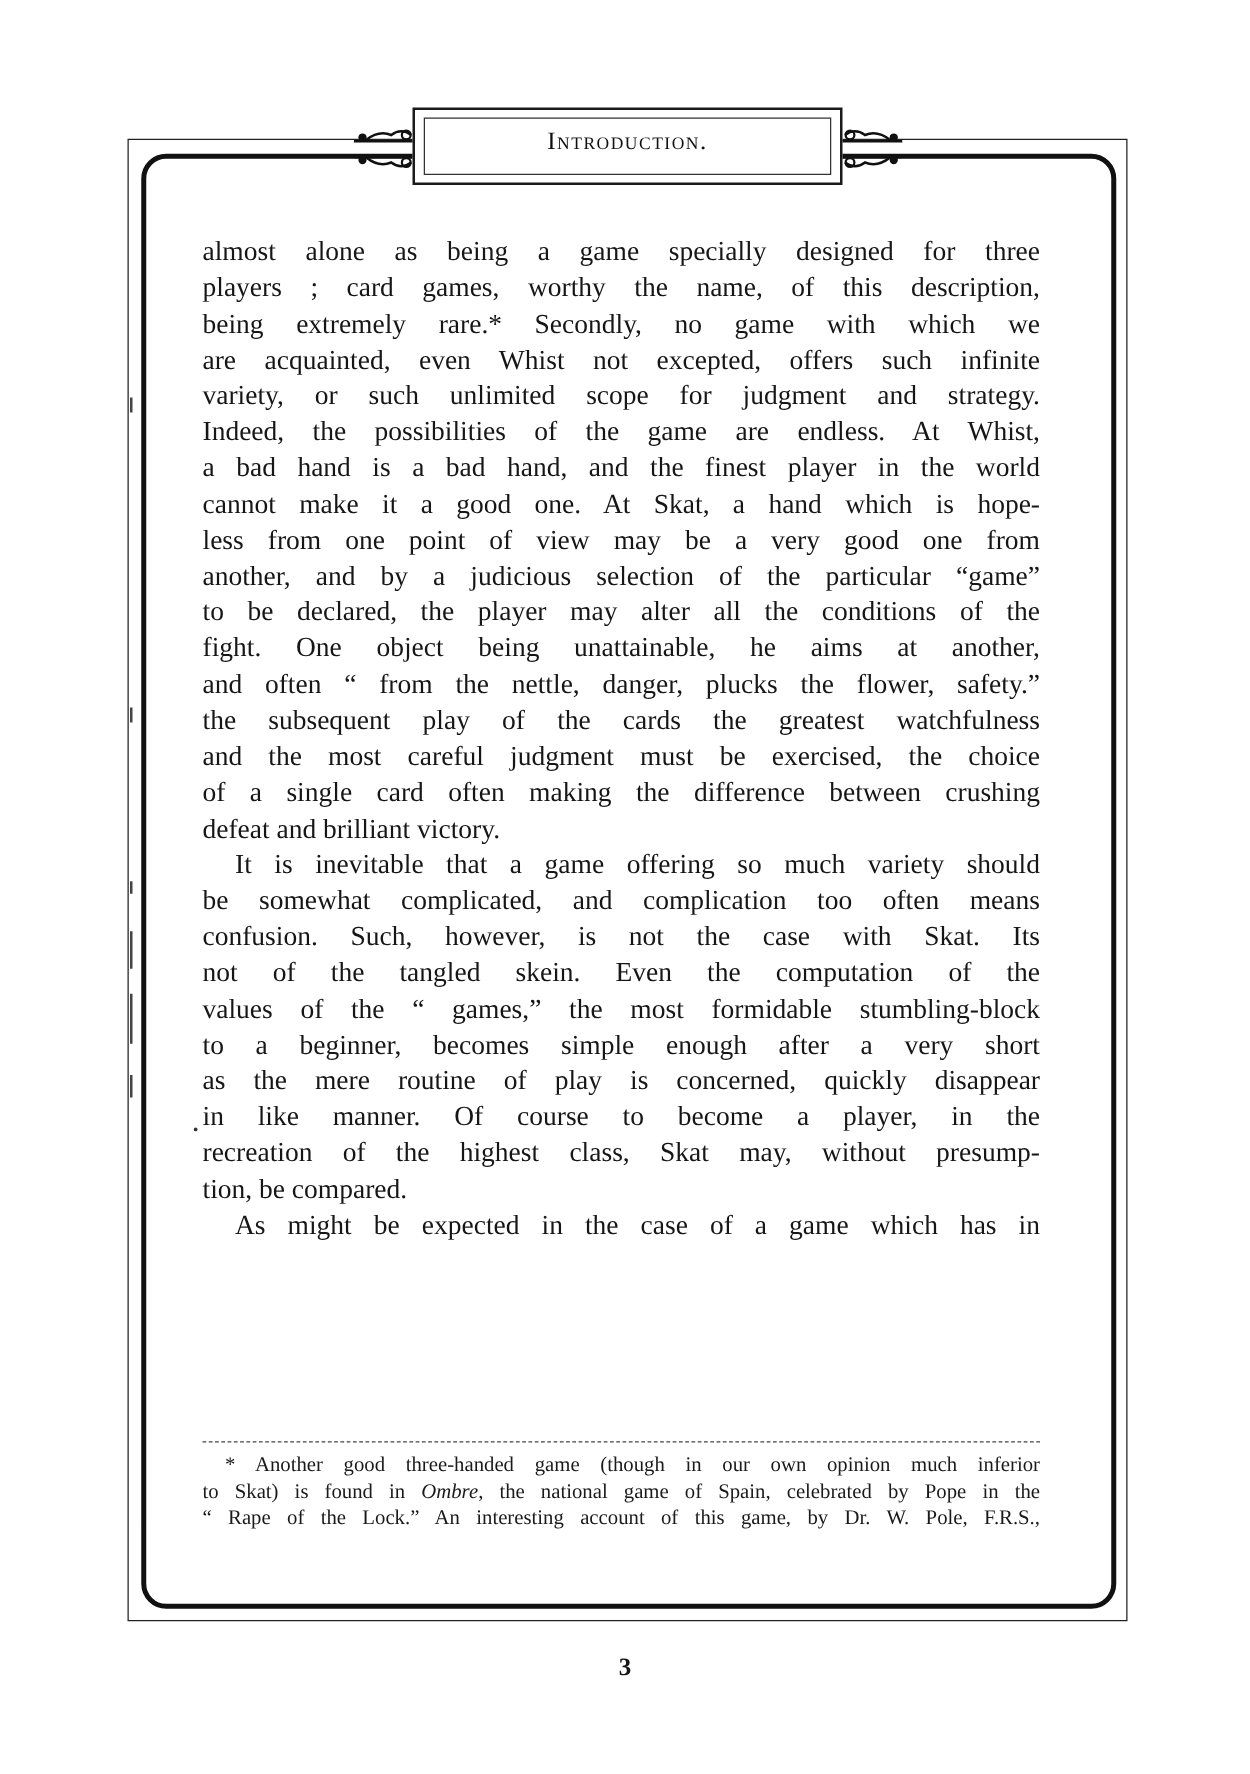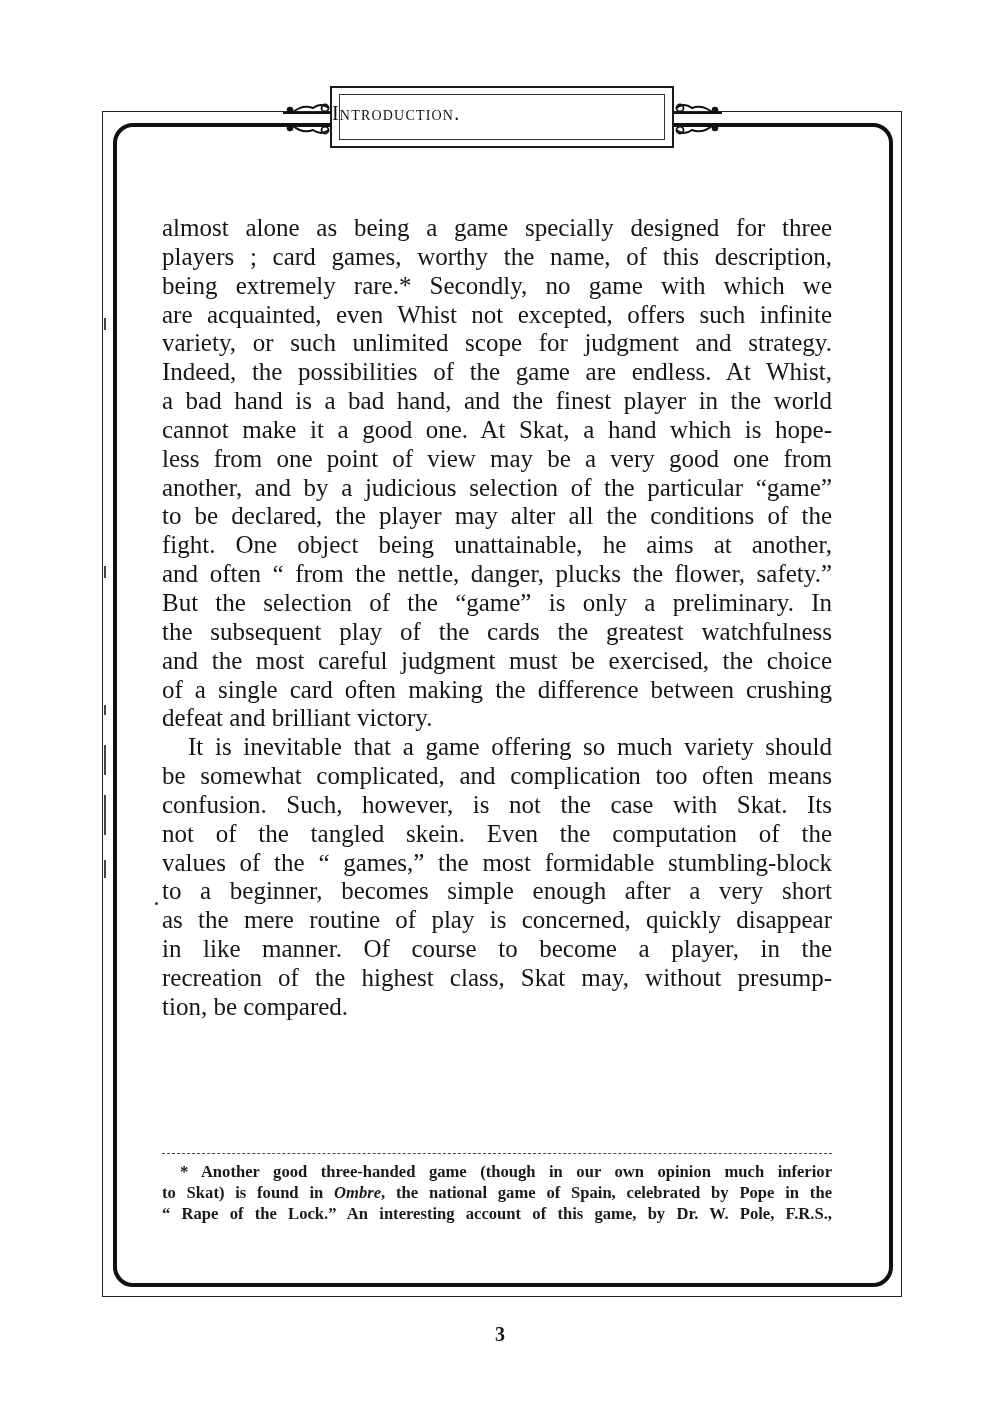--- a/index.html
+++ b/index.html
@@ -1,30 +1,30 @@
 <!DOCTYPE html>
 <html><head>
 <meta charset="utf-8">
 <style>
   html, body { margin: 0; padding: 0; background: #ffffff; }
   body { width: 1000px; height: 1419px; position: relative; overflow: hidden; font-family: "Liberation Serif", "DejaVu Serif", serif; color: #161616; }
   .outer-frame { position: absolute; left: 102px; top: 111px; width: 800px; height: 1186px; border: 1.6px solid #222; box-sizing: border-box; }
   .inner-frame { position: absolute; left: 113px; top: 123px; width: 780px; height: 1164px; border: 4px solid #111; border-radius: 20px; box-sizing: border-box; background: #fff; }
   .header-box { position: absolute; left: 330px; top: 86px; width: 344px; height: 62px; background: #fff; border: 2px solid #1a1a1a; box-sizing: border-box; z-index: 3; }
   .header-box-inner { position: absolute; left: 7px; top: 6px; right: 7px; bottom: 6px; border: 1.3px solid #333; }
-  .header-title { position: absolute; left: 0; right: 0; top: 14px; font-size: 20px; letter-spacing: 1.2px; font-variant: small-caps; color: #111; }
+  .header-title { position: absolute; left: 0; right: 0; top: 14px; text-align: center; font-size: 20px; letter-spacing: 1.2px; font-variant: small-caps; color: #111; }
   .orn { position: absolute; z-index: 2; }
   .orn-left { left: 283px; top: 100px; width: 50px; height: 40px; }
   .orn-right { left: 672px; top: 100px; width: 50px; height: 40px; }
-  .body-text { position: absolute; left: 162px; top: 187px; width: 670px; font-size: 25px; line-height: 28.85px; text-align: justify; z-index: 4; margin-top: 27px; }
+  .body-text { position: absolute; left: 162px; top: 187px; width: 670px; font-size: 22px; line-height: 28.85px; text-align: justify; z-index: 4; }
   .line { display: block; text-align: justify; text-align-last: justify; white-space: nowrap; height: 28.85px; }
   .line.last { text-align-last: left; }
   .line.indent { padding-left: 26px; }
   .footnote-rule { position: absolute; left: 162px; top: 1153px; width: 670px; border-top: 1.4px dashed #444; z-index: 4; }
-  .footnote { position: absolute; left: 162px; top: 1161px; width: 670px; font-size: 16.6px; line-height: 21.2px; font-weight: bold; z-index: 4; color: #1a1a1a; }
+  .footnote { position: absolute; left: 162px; top: 1161px; width: 670px; font-size: 16.6px; line-height: 21.2px; font-weight: normal; z-index: 4; color: #1a1a1a; }
   .footnote .line { height: 21.2px; }
   .footnote .line.indent { padding-left: 18px; }
   .page-number { position: absolute; left: 0; width: 1000px; top: 1323px; text-align: center; font-size: 20px; font-weight: bold; }
   .margin-mark { position: absolute; width: 1.5px; background: #444; }
   .dot-mark { position: absolute; width: 3px; height: 3px; background: #333; border-radius: 50%; }
   i { font-style: italic; }
 </style>
 </head>
 <body>
 
@@ -64,35 +64,35 @@
   <span class="line">are acquainted, even Whist not excepted, offers such infinite</span>
   <span class="line">variety, or such unlimited scope for judgment and strategy.</span>
   <span class="line">Indeed, the possibilities of the game are endless. At Whist,</span>
   <span class="line">a bad hand is a bad hand, and the finest player in the world</span>
   <span class="line">cannot make it a good one. At Skat, a hand which is hope-</span>
   <span class="line">less from one point of view may be a very good one from</span>
   <span class="line">another, and by a judicious selection of the particular “game”</span>
   <span class="line">to be declared, the player may alter all the conditions of the</span>
   <span class="line">fight. One object being unattainable, he aims at another,</span>
   <span class="line">and often “ from the nettle, danger, plucks the flower, safety.”</span>
-  <span class="line">But the selection of the “game” is only a preliminary. In</span>
   <span class="line">the subsequent play of the cards the greatest watchfulness</span>
   <span class="line">and the most careful judgment must be exercised, the choice</span>
   <span class="line">of a single card often making the difference between crushing</span>
   <span class="line last">defeat and brilliant victory.</span>
   <span class="line indent">It is inevitable that a game offering so much variety should</span>
   <span class="line">be somewhat complicated, and complication too often means</span>
   <span class="line">confusion. Such, however, is not the case with Skat. Its</span>
   <span class="line">not of the tangled skein. Even the computation of the</span>
   <span class="line">values of the “ games,” the most formidable stumbling-block</span>
   <span class="line">to a beginner, becomes simple enough after a very short</span>
   <span class="line">as the mere routine of play is concerned, quickly disappear</span>
   <span class="line">in like manner. Of course to become a player, in the</span>
   <span class="line">recreation of the highest class, Skat may, without presump-</span>
   <span class="line last">tion, be compared.</span>
+  <span class="line indent">As might be expected in the case of a game which has in</span>
 </div>
 
 <div class="footnote-rule"></div>
 
 <div class="footnote">
   <span class="line indent"><span>*</span> <span>Another good three-handed game (though in our own opinion much inferior</span></span>
   <span class="line"><span>to Skat) is found in </span><i>Ombre</i><span>, the national game of Spain, celebrated by Pope in the</span></span>
   <span class="line">“ Rape of the Lock.” An interesting account of this game, by Dr. W. Pole, F.R.S.,</span>
 </div>
 

